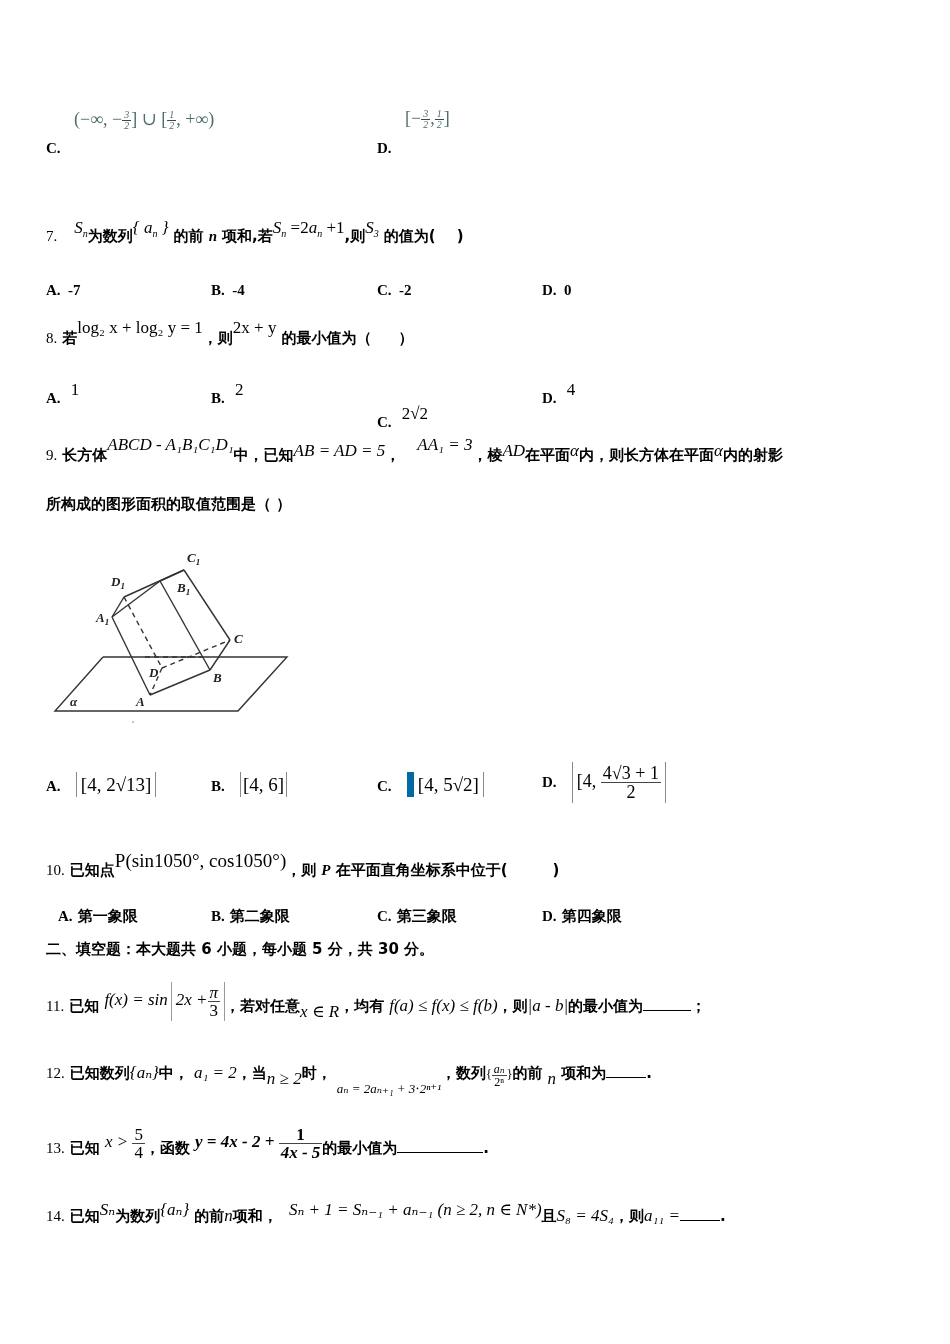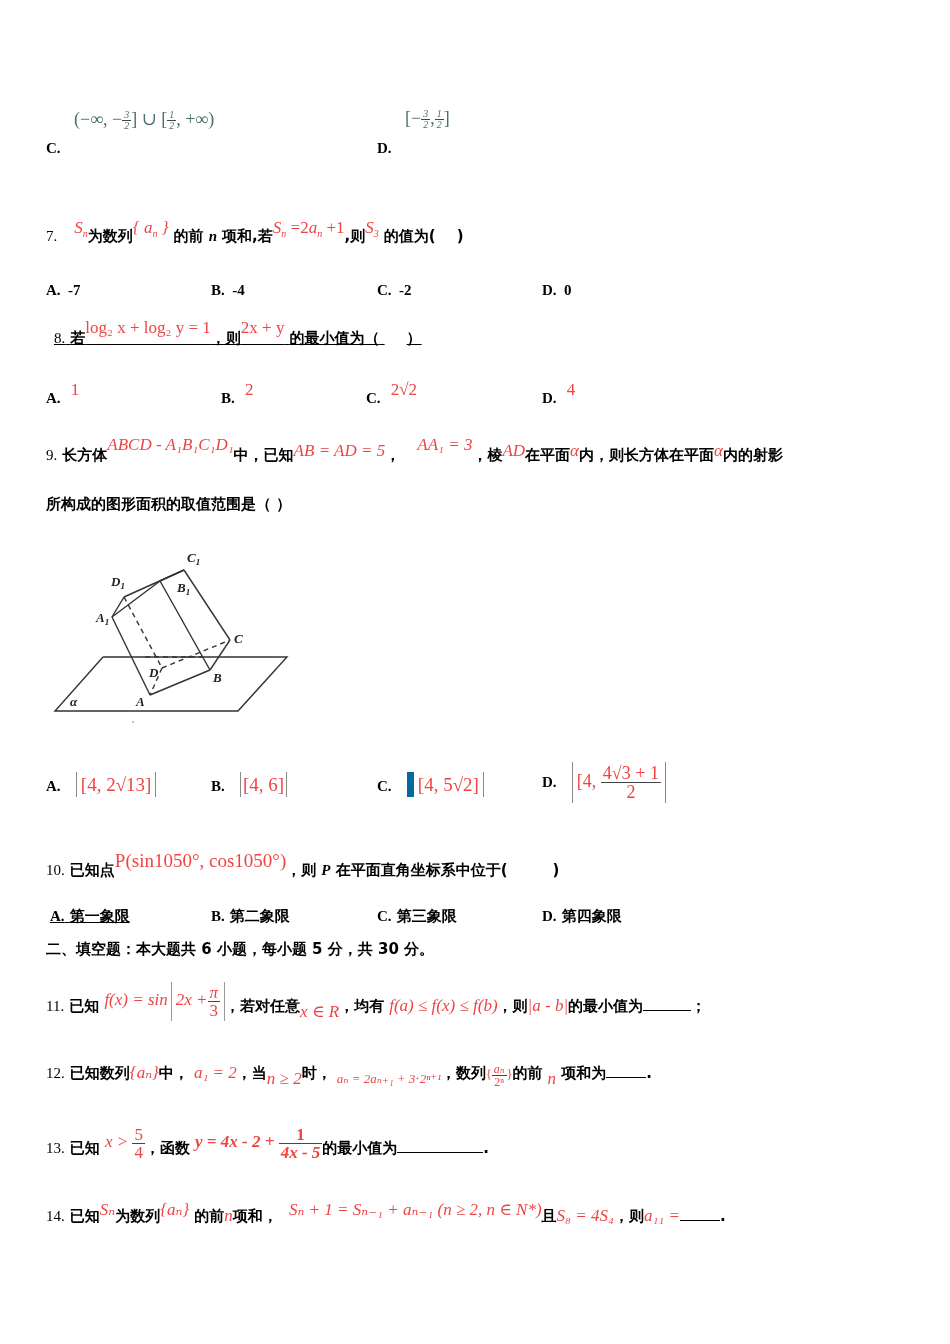--- a/index.html
+++ b/index.html
@@ -4,21 +4,21 @@
 <style>
   html, body { margin: 0; padding: 0; background: #ffffff; }
   body { width: 950px; height: 1344px; position: relative; overflow: hidden;
          font-family: "DejaVu Serif", "Liberation Serif", serif; color: #000; }
   .abs { position: absolute; white-space: nowrap; }
   .cn { font-family: "DejaVu Sans", "Liberation Sans", sans-serif; font-weight: bold; font-size: 15px; }
   .lbl { font-family: "Liberation Serif", "DejaVu Serif", serif; font-weight: bold; font-size: 15px; }
   .num { font-family: "Liberation Serif", serif; font-size: 15px; }
   .m { font-family: "Liberation Serif", "DejaVu Serif", serif; font-size: 17px; color: #333; font-weight: normal; }
   .mi { font-style: italic; }
-  .grey { color: #ef4444; }
+  .grey { color: #000000; }
   .teal { color: #4b6f6d; }
   sub, sup { font-size: 10px; }
   .frac { display: inline-block; vertical-align: middle; text-align: center; line-height: 1; }
   .frac > span { display: block; padding: 0 2px; }
   .frac > span.top { border-bottom: 1px solid #444; }
   .blank { display: inline-block; border-bottom: 1.5px solid #000; height: 12px; vertical-align: baseline; }
   svg text { font-family: "Liberation Serif", serif; font-style: italic; font-weight: bold; }
 </style>
 </head>
 <body>
@@ -45,30 +45,30 @@
   <span class="cn">的值为(</span>
   <span class="cn" style="margin-left:16px;">)</span>
 </div>
 <div class="abs" style="left:46px; top:282px; width:800px;">
   <span class="abs lbl" style="left:0;"><span>A.</span>&nbsp;&nbsp;<span>-7</span></span>
   <span class="abs lbl" style="left:165px;"><span>B.</span>&nbsp;&nbsp;<span>-4</span></span>
   <span class="abs lbl" style="left:331px;"><span>C.</span>&nbsp;&nbsp;<span>-2</span></span>
   <span class="abs lbl" style="left:496px;"><span>D.</span>&nbsp;&nbsp;<span>0</span></span>
 </div>
 
-<div class="abs" style="left:54px; top:328px;text-decoration:underline;">
+<div class="abs" style="left:46px; top:328px;">
   <span class="num">8.</span>
   <span class="cn">若</span><span class="m grey" style="position:relative; top:-10px;">log₂ x + log₂ y = 1</span><span class="cn">，则</span><span class="m grey" style="position:relative; top:-10px;">2x + y</span>
   <span class="cn">的最小值为（</span>
   <span class="cn" style="margin-left:22px;">）</span>
 </div>
 <div class="abs" style="left:46px; top:380px; width:800px;">
   <span class="abs" style="left:0;"><span class="lbl" style="position:relative; top:8px;">A.</span>&nbsp;&nbsp;<span class="m grey">1</span></span>
-  <span class="abs" style="left:175px;text-align:center;"><span class="lbl" style="position:relative; top:8px;">B.</span>&nbsp;&nbsp;<span class="m grey">2</span></span>
-  <span class="abs" style="left:320px;"><span class="lbl" style="position:relative; top:8px;">C.</span>&nbsp;&nbsp;<span class="m grey">2√2</span></span>
+  <span class="abs" style="left:165px;text-align:center;"><span class="lbl" style="position:relative; top:8px;">B.</span>&nbsp;&nbsp;<span class="m grey">2</span></span>
+  <span class="abs" style="left:331px;margin-top:24px;"><span class="lbl" style="position:relative; top:8px;">C.</span>&nbsp;&nbsp;<span class="m grey">2√2</span></span>
   <span class="abs" style="left:496px;"><span class="lbl" style="position:relative; top:8px;">D.</span>&nbsp;&nbsp;<span class="m grey">4</span></span>
 </div>
 
 <div class="abs" style="left:46px; top:445px;">
   <span class="num">9.</span>
   <span class="cn">长方体</span><span class="m mi grey" style="position:relative; top:-10px;">ABCD - A₁B₁C₁D₁</span><span class="cn">中，已知</span><span class="m mi grey" style="position:relative; top:-4px;">AB = AD = 5</span><span class="cn">，</span>
   <span class="m mi grey" style="position:relative; top:-10px; margin-left:12px;">AA₁ = 3</span><span class="cn">，棱</span><span class="m mi grey" style="position:relative; top:-4px;">AD</span><span class="cn">在平面</span><span class="m mi grey" style="position:relative; top:-4px;">α</span><span class="cn">内，则长方体在平面</span><span class="m mi grey" style="position:relative; top:-4px;">α</span><span class="cn">内的射影</span>
 </div>
 <div class="abs cn" style="left:46px; top:495px;">所构成的图形面积的取值范围是（    ）</div>
 
@@ -118,40 +118,40 @@
 </div>
 
 <div class="abs" style="left:46px; top:858px;">
   <span class="num">10.</span>
   <span class="cn">已知点</span><span class="m grey" style="position:relative; top:-8px; font-size:19px;">P(sin1050°, cos1050°)</span><span class="cn">，则</span>
   <span class="cn mi" style="font-family:'Liberation Serif',serif;">P</span>
   <span class="cn">在平面直角坐标系中位于(</span>
   <span class="cn" style="margin-left:40px;">)</span>
 </div>
 <div class="abs" style="left:46px; top:906px; width:800px;">
-  <span class="abs" style="left:4px;text-decoration:underline;"><span class="lbl">A.</span> <span class="cn">第一象限</span></span>
+  <span class="abs" style="left:12px;"><span class="lbl">A.</span> <span class="cn">第一象限</span></span>
   <span class="abs" style="left:165px;"><span class="lbl">B.</span> <span class="cn">第二象限</span></span>
   <span class="abs" style="left:331px;"><span class="lbl">C.</span> <span class="cn">第三象限</span></span>
   <span class="abs" style="left:496px;"><span class="lbl">D.</span> <span class="cn">第四象限</span></span>
 </div>
 
 <div class="abs cn" style="left:46px; top:940px;">二、填空题：本大题共 6 小题，每小题 5 分，共 30 分。</div>
 
 <div class="abs" style="left:46px; top:988px;">
   <span class="num">11.</span>
   <span class="cn">已知</span>
   <span class="m grey" style="position:relative; top:-6px;"><span class="mi">f(x) = sin</span><span style="border-left:1px solid #999; border-right:1px solid #999; padding:2px 4px; margin-left:3px; display:inline-block; vertical-align:middle;"><span class="mi">2x +</span><span class="frac"><span class="top mi">π</span><span>3</span></span></span></span><span class="cn">，若对任意</span><span class="m grey mi" style="position:relative; top:6px;">x ∈ R</span><span class="cn">，均有</span>
   <span class="m grey mi">f(a) ≤ f(x) ≤ f(b)</span><span class="cn">，则</span><span class="m grey mi">|a - b|</span><span class="cn">的最小值为</span><span class="blank" style="width:48px;"></span><span class="cn">；</span>
 </div>
 
 <div class="abs" style="left:46px; top:1062px;">
   <span class="num">12.</span>
   <span class="cn">已知数列</span><span class="m grey mi">{aₙ}</span><span class="cn">中，</span>
   <span class="m grey mi">a₁ = 2</span><span class="cn">，当</span><span class="m grey mi" style="position:relative; top:6px;">n ≥ 2</span><span class="cn">时，</span>
-  <span class="m grey mi" style="font-size:13px; position:relative; top:5px;">aₙ = 2aₙ₊₁ + 3⋅2ⁿ⁺¹</span><span class="cn">，数列</span><span class="m grey" style="font-size:12px;">{<span class="frac"><span class="top mi">aₙ</span><span>2ⁿ</span></span>}</span><span class="cn">的前</span>
+  <span class="m grey mi" style="font-size:13px; position:relative; top:15px;">aₙ = 2aₙ₊₁ + 3⋅2ⁿ⁺¹</span><span class="cn">，数列</span><span class="m grey" style="font-size:12px;">{<span class="frac"><span class="top mi">aₙ</span><span>2ⁿ</span></span>}</span><span class="cn">的前</span>
   <span class="m grey mi" style="position:relative; top:6px;">n</span>
   <span class="cn">项和为</span><span class="blank" style="width:40px;"></span><span class="cn">.</span>
 </div>
 
 <div class="abs" style="left:46px; top:1132px;">
   <span class="num">13.</span>
   <span class="cn">已知</span>
   <span class="m grey" style="position:relative; top:-6px;"><span class="mi">x &gt;</span> <span class="frac"><span class="top">5</span><span>4</span></span></span><span class="cn">，函数</span>
   <span class="m grey" style="position:relative; top:-6px;font-weight:bold;"><span class="mi">y = 4x - 2 +</span> <span class="frac"><span class="top">1</span><span class="mi">4x - 5</span></span></span><span class="cn">的最小值为</span><span class="blank" style="width:86px;"></span><span class="cn">.</span>
 </div>

